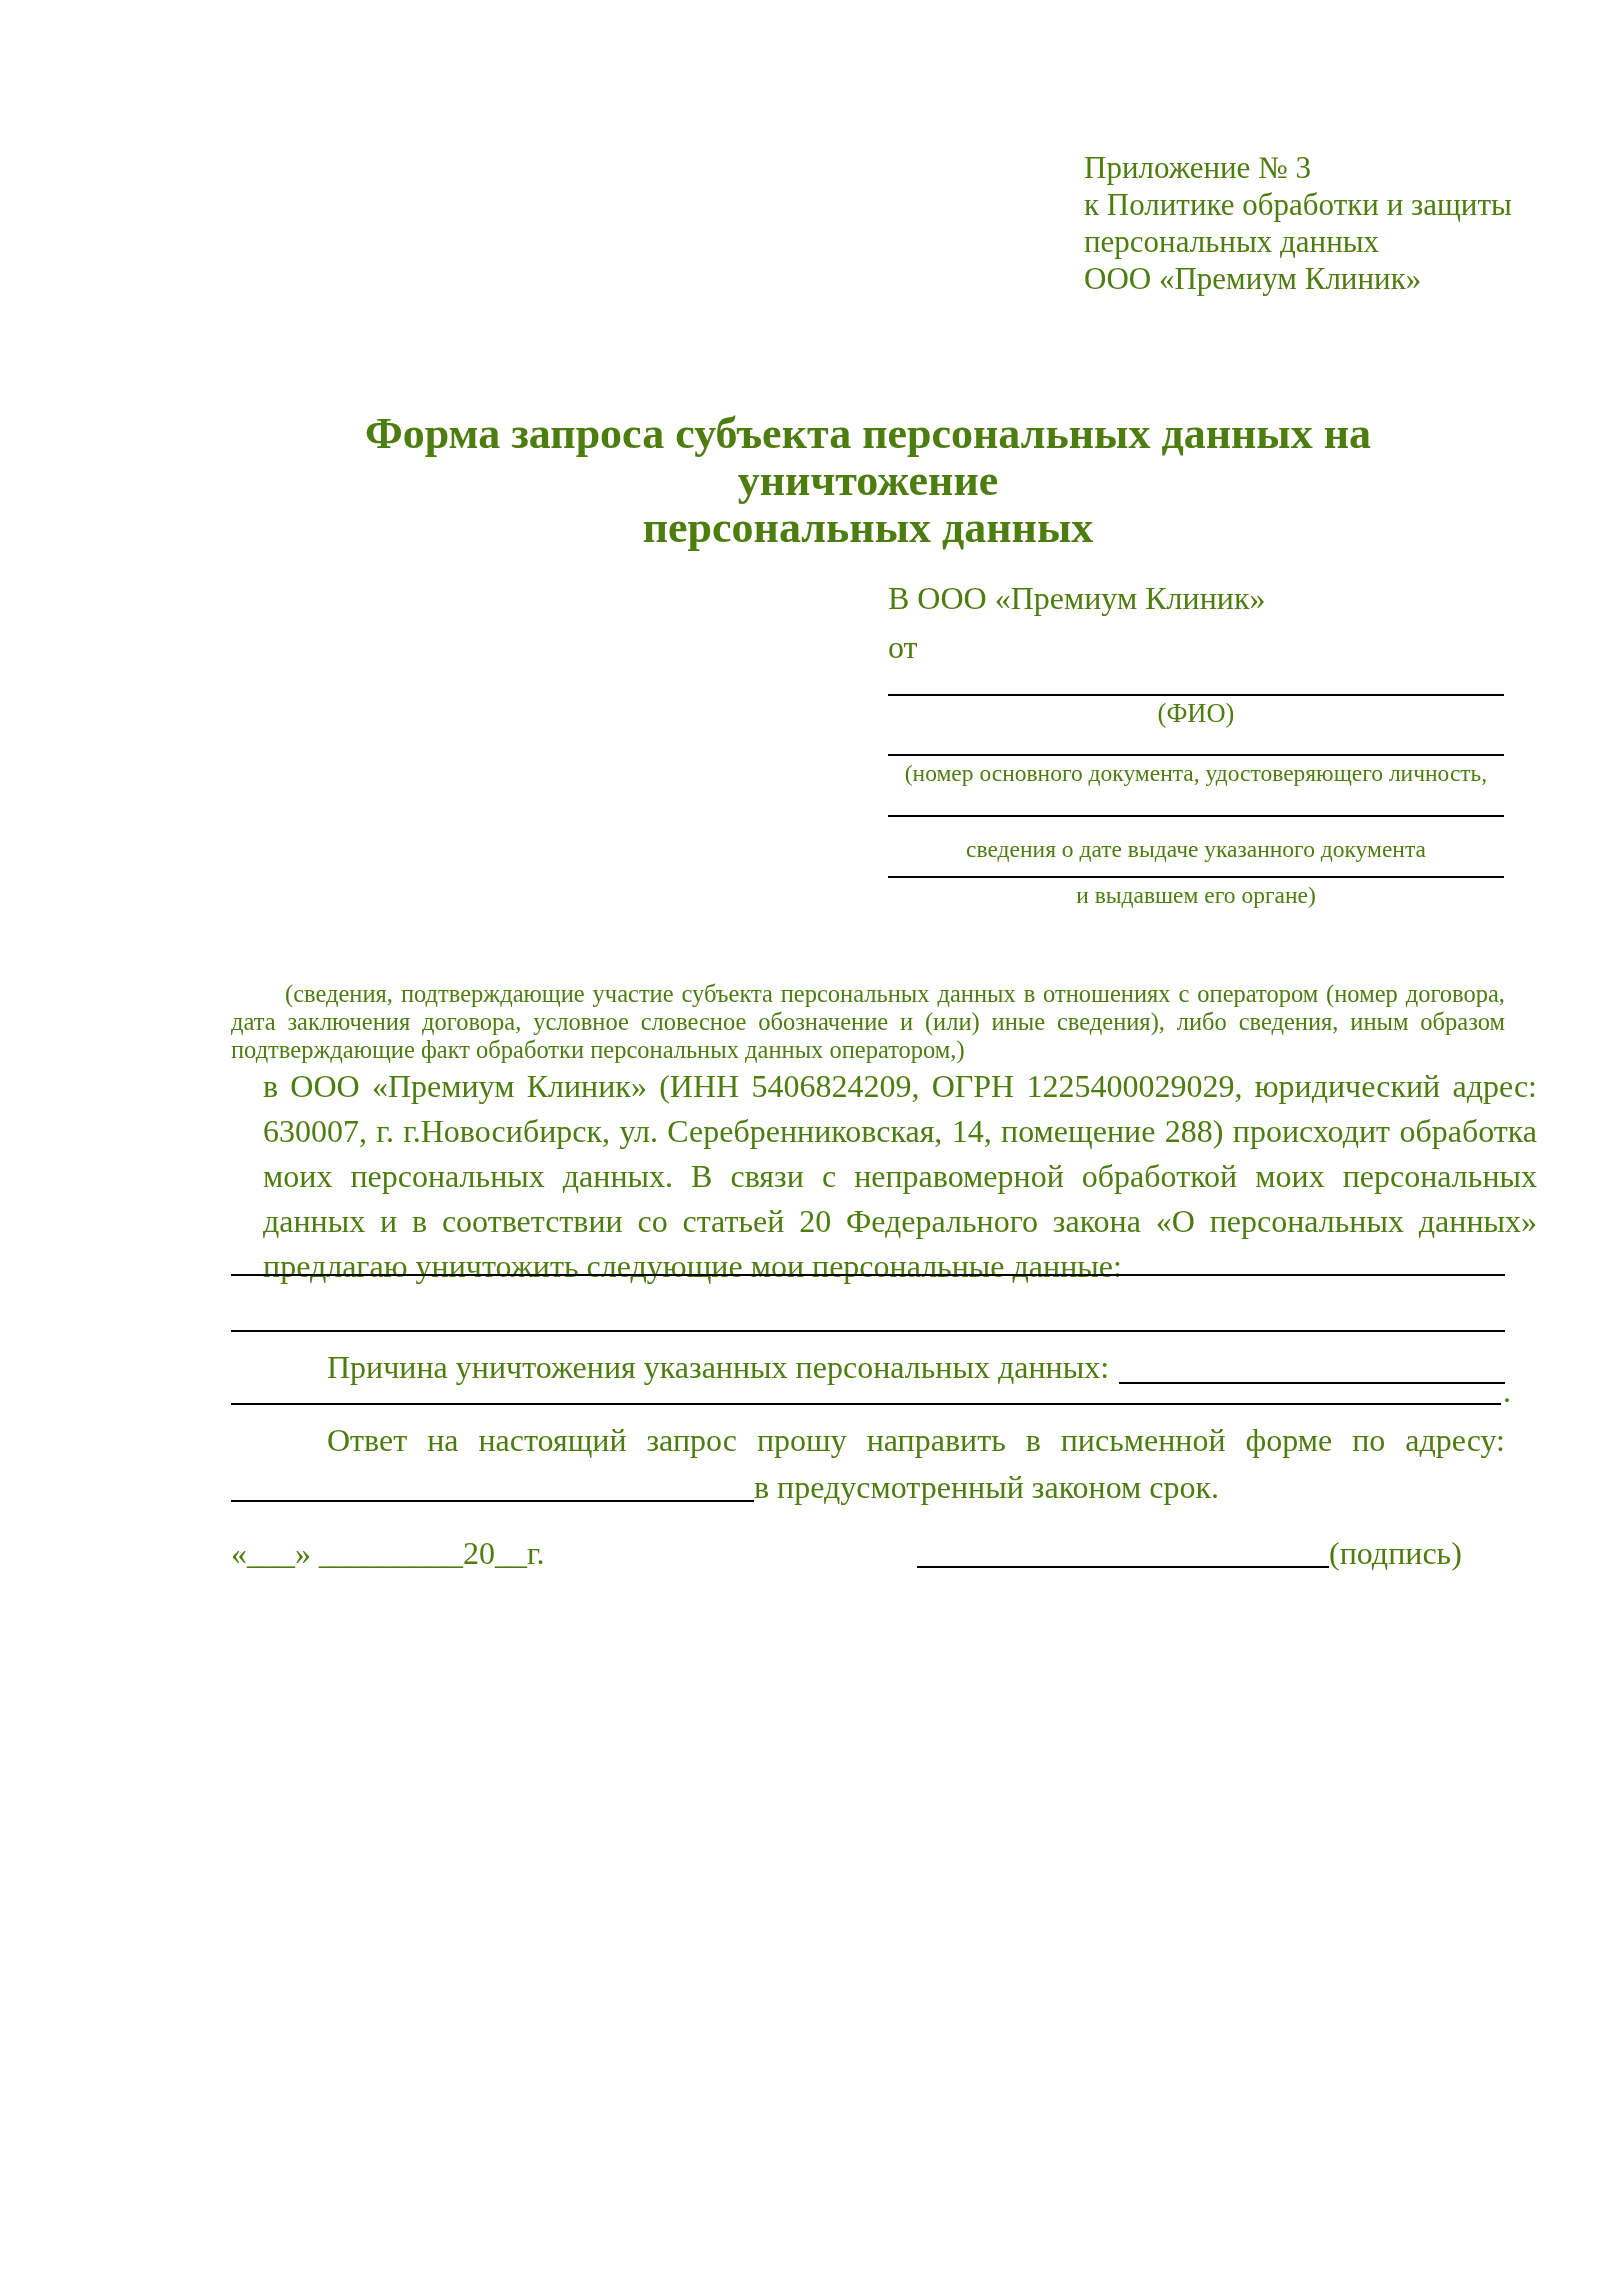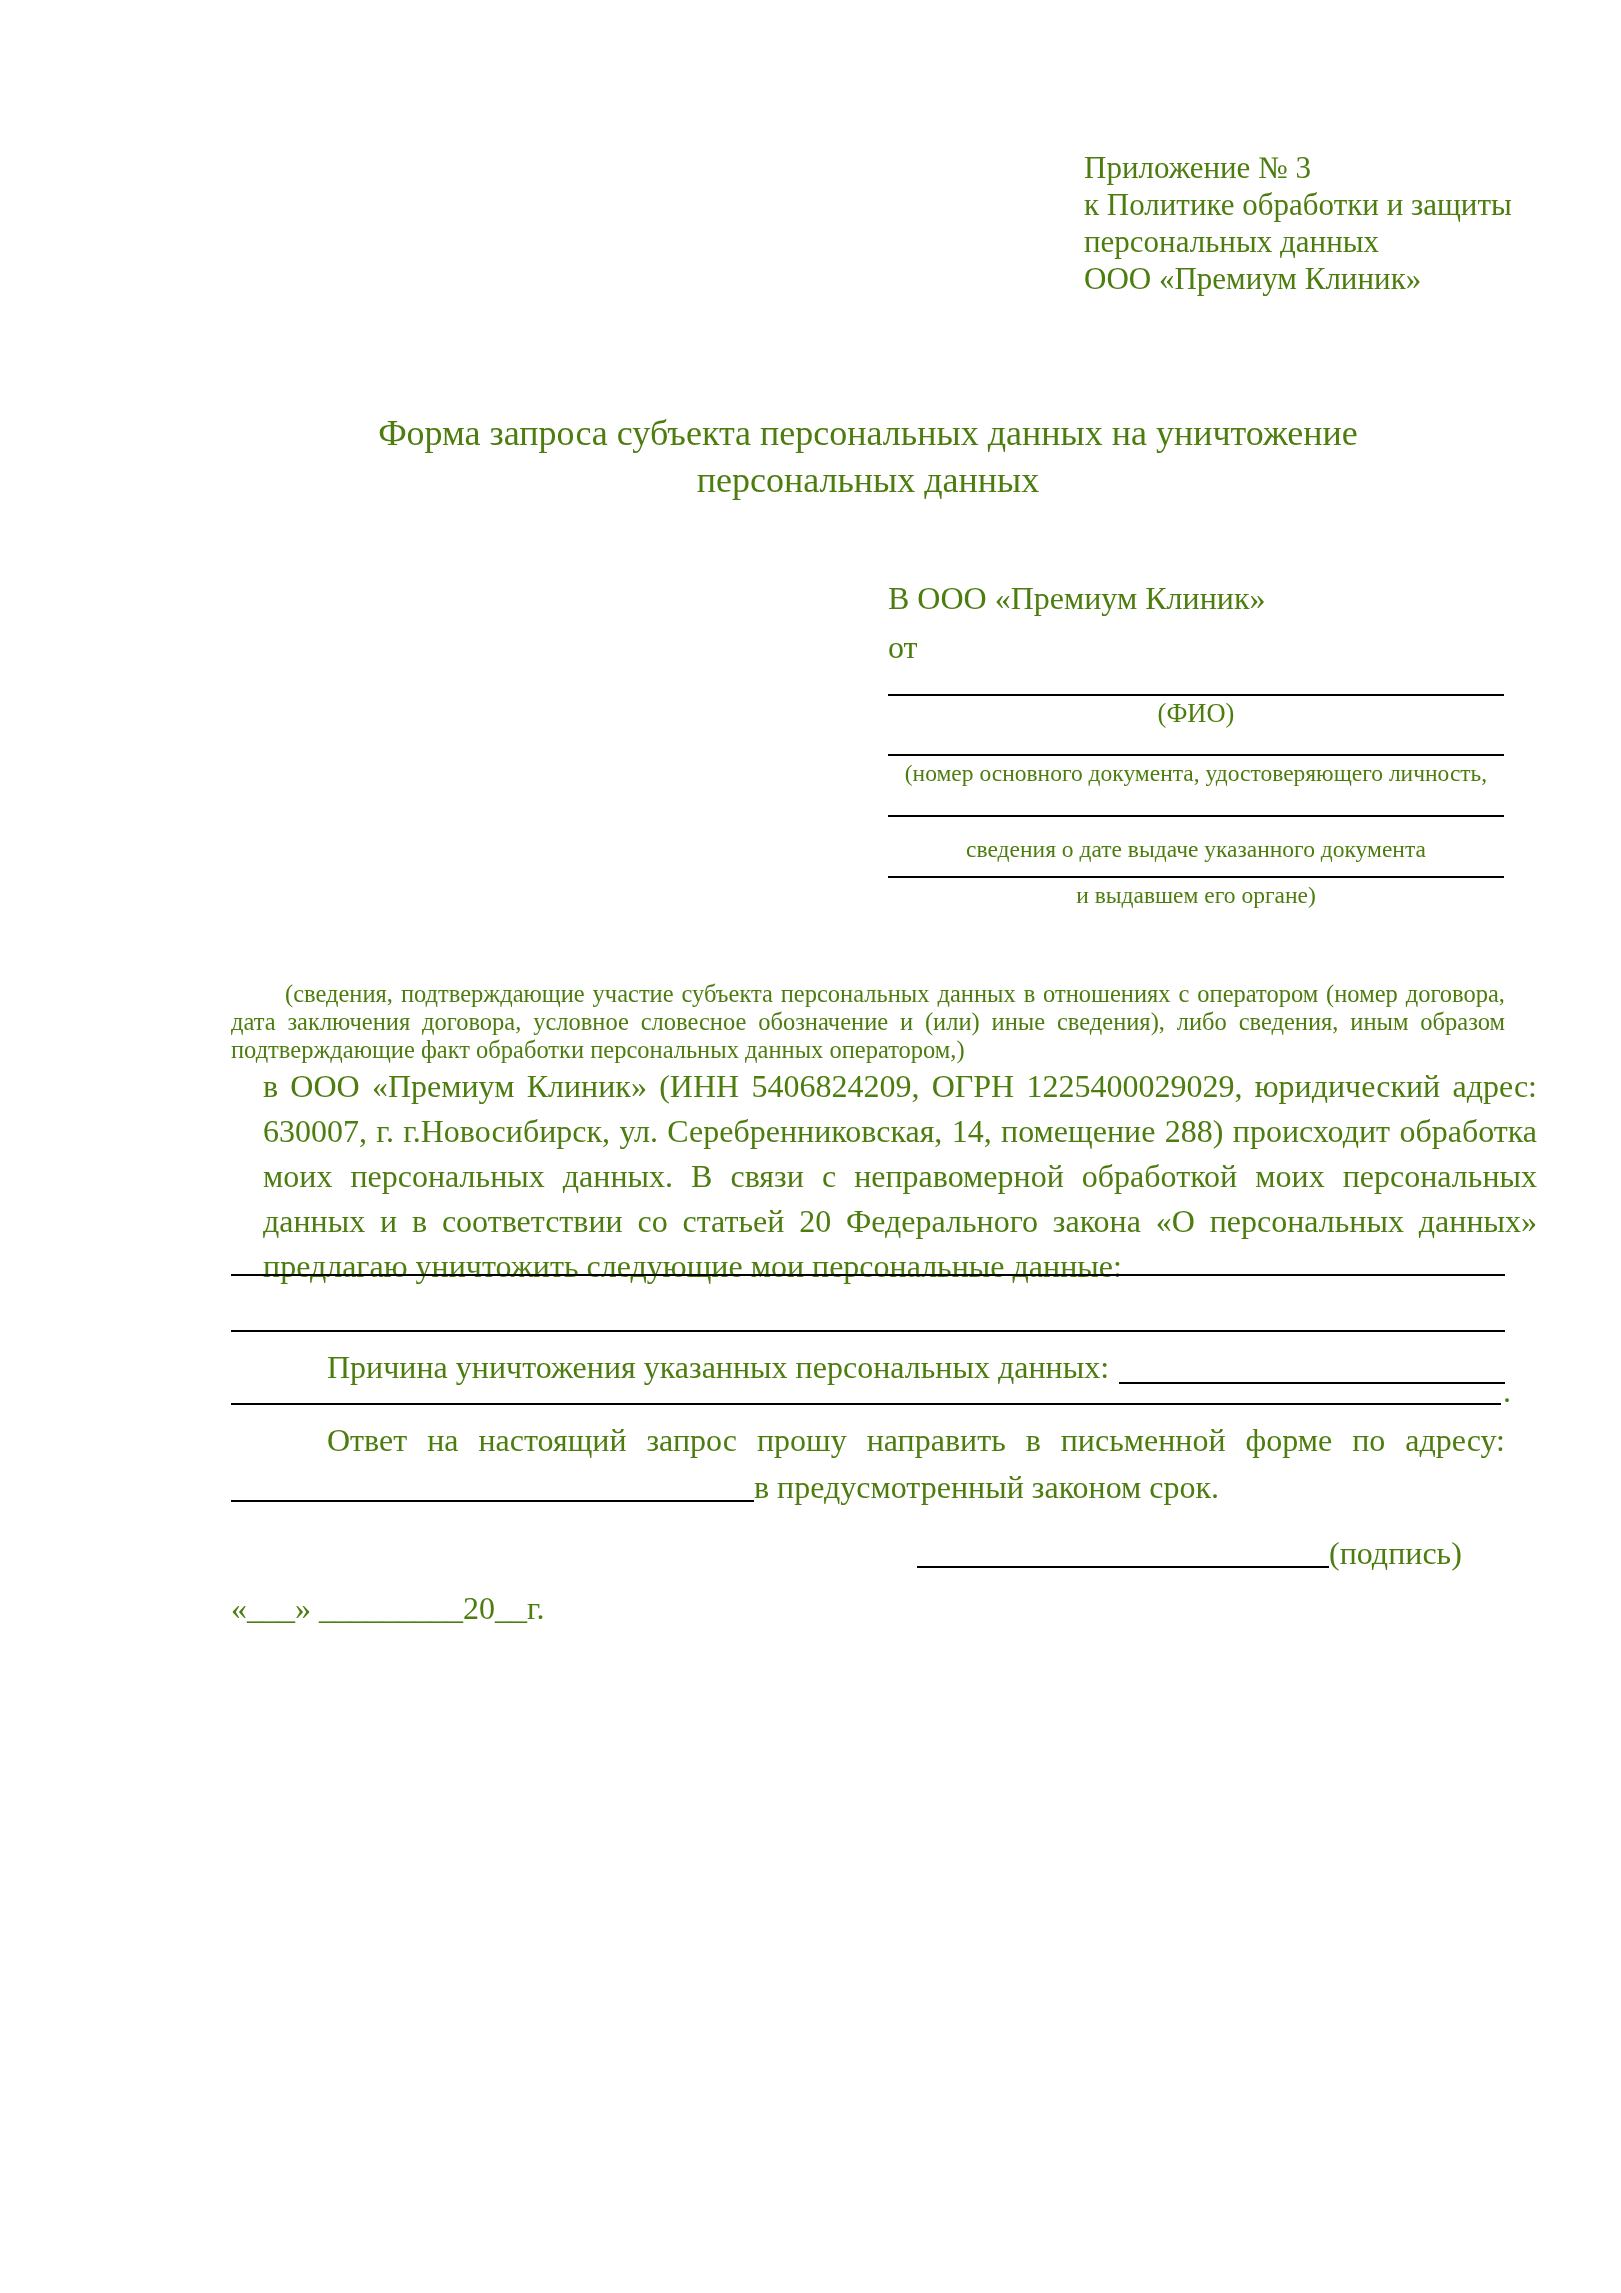--- a/index.html
+++ b/index.html
@@ -21,22 +21,22 @@
     line-height:37px;
     white-space:nowrap;
   }
   
   .form-title{
     position:absolute;
     left:231px;
     top:410px;
     width:1274px;
     text-align:center;
-    font-weight:normal;
-    font-size:36px;
+    font-weight:bold;
+    font-size:44px;
     line-height:47px;
   }
   
   .addressee{
     position:absolute;
     left:888px;
     top:580px;
     width:616px;
     font-size:32px;
   }
@@ -133,21 +133,21 @@
     display:inline-block;
     width:523px;
     border-bottom:2.9px solid #000;
     height:29px;
     vertical-align:-3.9px;
   }
   
   .date-line{
     position:absolute;
     left:231px;
-    top:1590px;
+    top:1535px;
     font-size:32px;
     white-space:nowrap;
   }
   .signature{
     position:absolute;
     left:917px;
     top:1535px;
     font-size:32px;
     white-space:nowrap;
   }

